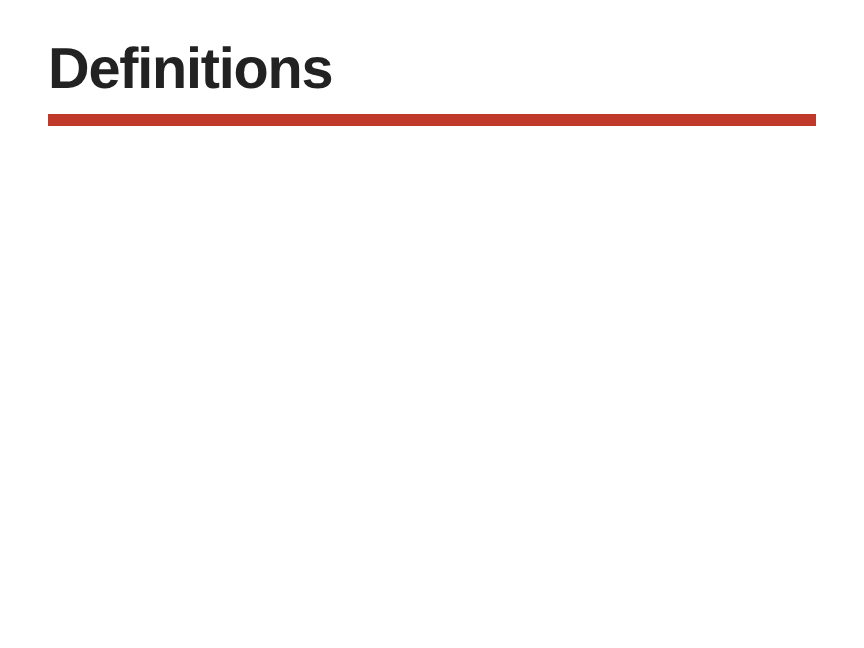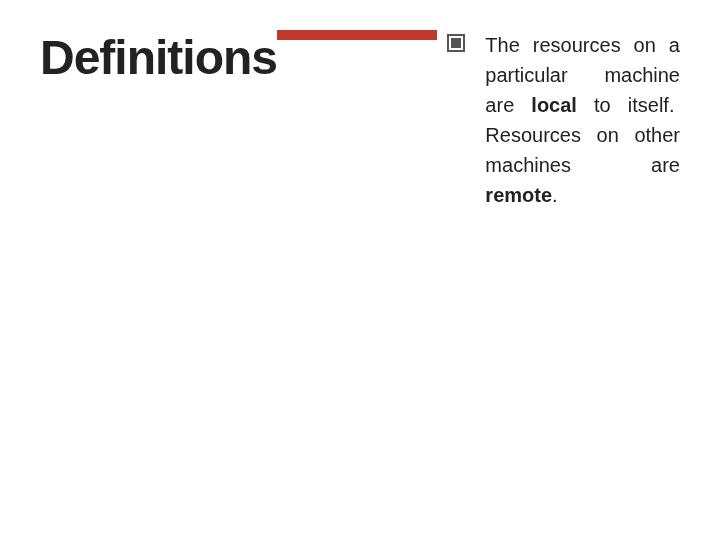--- a/index.html
+++ b/index.html
@@ -15,21 +15,21 @@
       font-family: Arial, sans-serif;
       overflow: hidden;
     }
 
     .slide {
       width: 720px;
       height: 540px;
       background: #ffffff;
       padding: 30px 40px 30px 40px;
       display: flex;
-      flex-direction: row;
+      flex-direction: column;
     }
 
     .title {
       font-size: 48px;
       font-weight: bold;
       color: #222222;
       margin-bottom: 10px;
       letter-spacing: -1px;
     }
 
@@ -86,22 +86,16 @@
   </style>
 </head>
 <body>
 
 <div class="slide">
   <h1 class="title">Definitions</h1>
   <div class="accent-bar"></div>
 
   <div class="content">
 
-    <div class="bullet-item">
-      <div class="bullet-checkbox"></div>
-      <p class="bullet-text">
-        The resources on a particular machine are <span class="bold-text">local</span> to itself.&nbsp; Resources on other machines are <span class="bold-text">remote</span>.
-      </p>
-    </div>
 
 
   </div>
 </div>
 
 </body></html>

